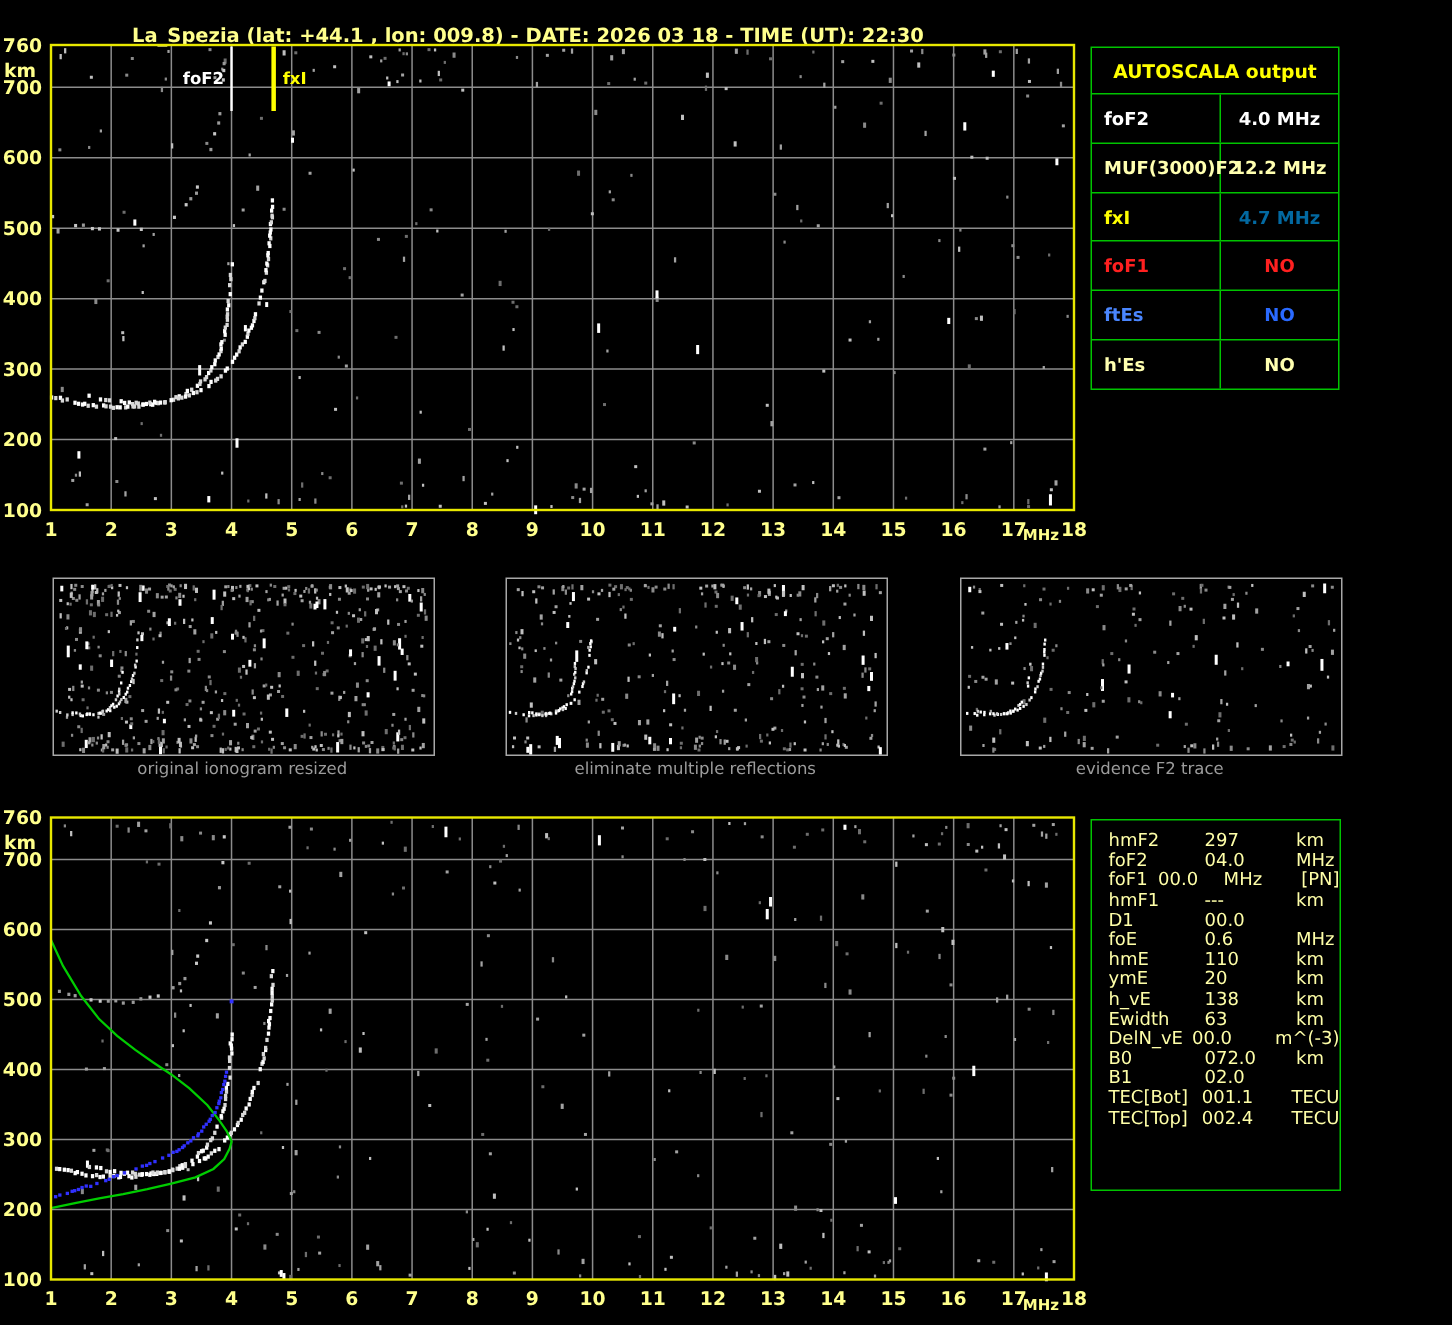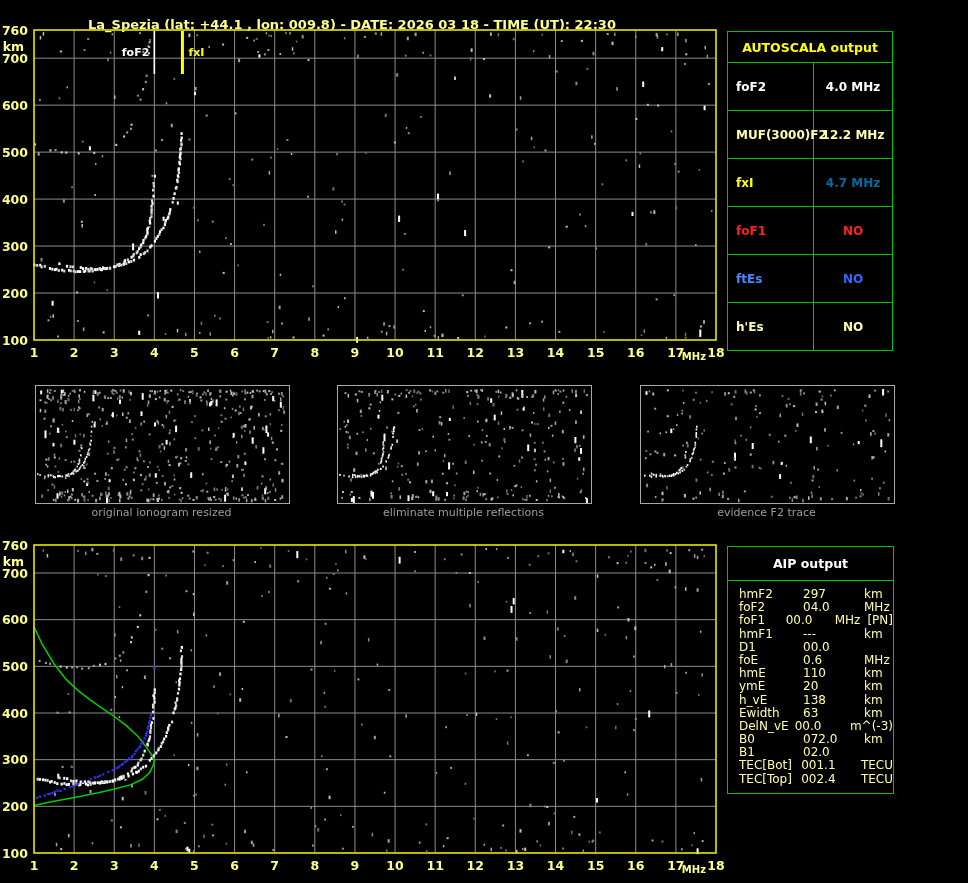--- a/index.html
+++ b/index.html
@@ -8,36 +8,36 @@
   .title{position:absolute;left:88px;top:17px;font:bold 13px "DejaVu Sans",sans-serif;
          color:#ffff8c;letter-spacing:0px;white-space:nowrap;}
   svg{position:absolute;display:block;}
   .thumb{border:1px solid #a8a8a8;background:#000;}
   .caption{position:absolute;width:253px;text-align:center;
            font:11px "DejaVu Sans",sans-serif;color:#9c9c9c;}
   .gtable{position:absolute;border:1px solid #00c400;background:#000;
           display:flex;flex-direction:column;box-sizing:border-box;}
   .gtable .hdr{display:flex;align-items:center;justify-content:center;
           font:bold 12.5px "DejaVu Sans",sans-serif;}
-  #autoscala-table{left:727px;top:31px;width:166px;height:320px;}
+  #autoscala-table{left:727px;top:31px;width:166px;height:229px;}
   #autoscala-table .hdr{height:30px;color:#ffff00;flex:none;}
   .arow{flex:1;display:flex;border-top:1px solid #00c400;
         font:bold 12px "DejaVu Sans",sans-serif;}
   .arow .lbl{width:86px;border-right:1px solid #00c400;display:flex;
         align-items:center;padding-left:8px;box-sizing:border-box;}
   .arow .val{flex:1;display:flex;align-items:center;justify-content:center;}
   #aip-table{left:727px;top:546px;width:167px;height:248px;}
   #aip-table .hdr{height:33px;color:#ffffff;flex:none;border-bottom:1px solid #00c400;}
   #aip-body{padding:7px 0 0 11px;color:#ffffa8;
         font:12px "DejaVu Sans",sans-serif;}
   .prow{display:flex;height:13.2px;line-height:13.2px;white-space:nowrap;}
   .prow .plbl{width:64px;}
   .prow .pval{width:44px;}
   .prow .punit{margin-left:17px;}
-  .prow .pextra{margin-left:7px;}
+  .prow .pextra{margin-left:26px;}
   .tick{font:bold 12.5px "DejaVu Sans",sans-serif;fill:#ffff8c;}
   .unitlab{font:bold 10px "DejaVu Sans",sans-serif;fill:#ffff8c;}
   .annlab{font:bold 11px "DejaVu Sans",sans-serif;}
 </style>
 </head>
 <body>
 
 <div class="title">La_Spezia (lat: +44.1 , lon: 009.8) - DATE: 2026 03 18 - TIME (UT): 22:30</div>
 
 <svg id="chart-top" style="left:0;top:22px;" width="730" height="348">
@@ -2309,21 +2309,20 @@
       <text x="555.5294117647059" y="333" class="tick" text-anchor="middle">14</text>
       <text x="595.6470588235294" y="333" class="tick" text-anchor="middle">15</text>
       <text x="635.7647058823529" y="333" class="tick" text-anchor="middle">16</text>
       <text x="675.8823529411765" y="333" class="tick" text-anchor="middle">17</text>
       <text x="716" y="333" class="tick" text-anchor="middle">18</text>
       <text x="693.9352941176471" y="336" class="unitlab" text-anchor="middle">MHz</text>
     </g>
   </svg>
 
 <div class="gtable" id="aip-table">
-  <div class="hdr">AIP output</div>
   <div id="aip-body">
       <div class="prow">
         <div class="plbl">hmF2</div>
         <div class="pval">297</div>
         <div class="punit">km</div>
       </div>
       <div class="prow">
         <div class="plbl">foF2</div>
         <div class="pval">04.0</div>
         <div class="punit">MHz</div>

